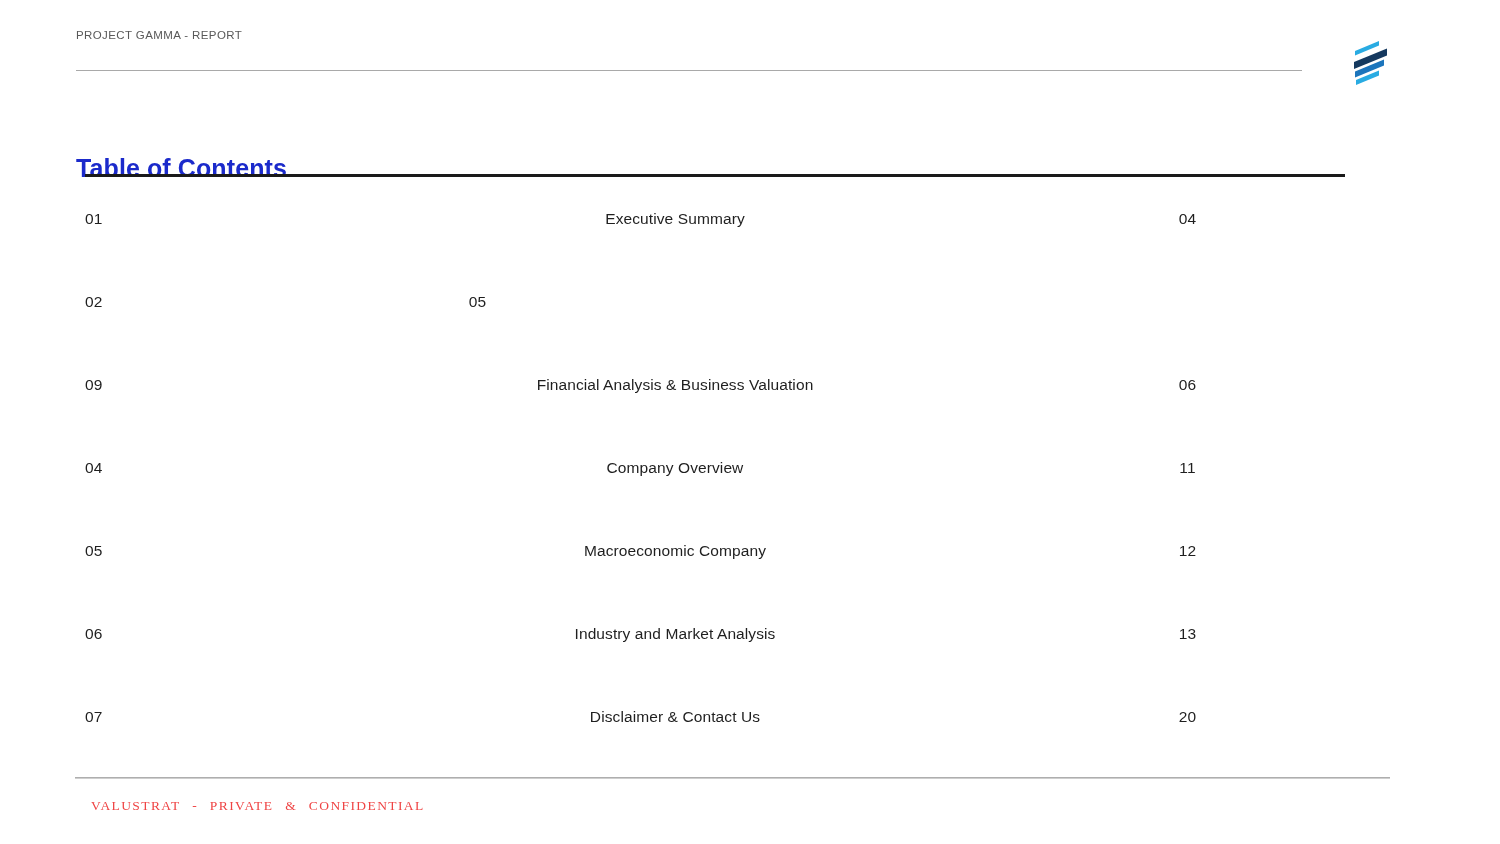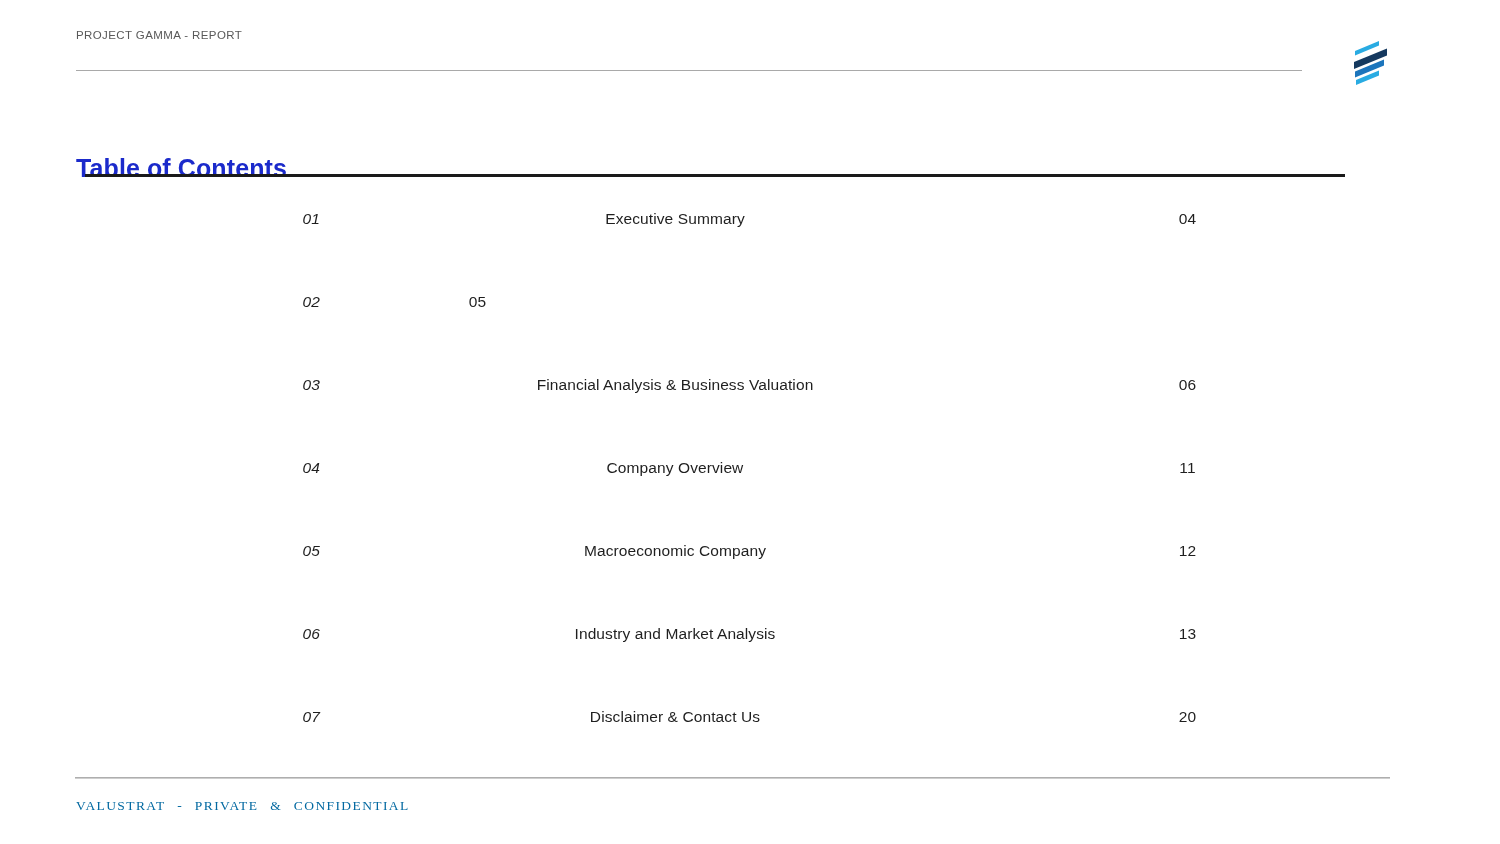--- a/index.html
+++ b/index.html
@@ -35,32 +35,32 @@
     position:absolute; left:85px; top:174px;
     width:1260px; height:2.5px; background:#1a1a1a;
   }
   .toc-table {
     position:absolute; left:85px; top:177px; width:1260px;
   }
   .toc-row {
     display:flex; align-items:center; height:83px;
     font-size:15.5px; color:#1f1f1f; letter-spacing:0.1px;
   }
-  .col-num   { width:235px; text-align:right;font-style:italic; }
+  .col-num   { width:235px; text-align:left; }
   .col-label { width:710px; text-align:center; }
   .col-page  { width:315px; text-align:center; }
   .footer-rule {
     position:absolute; left:75px; top:777px;
     width:1315px; height:2px;
     background:linear-gradient(#9e9e9e,#dedede);
   }
   .footer-text {
-    position:absolute; left:76px; top:798px;
+    position:absolute; left:91px; top:798px;
     font-family:"Liberation Serif", serif;
-    font-size:13.5px; color:#0369a1;
+    font-size:13.5px; color:#ef4444;
     letter-spacing:1.4px; word-spacing:7px;
   }
 </style>
 </head>
 <body>
 
 <div class="page">
 
   <div class="header-title">PROJECT GAMMA - REPORT</div>
 
@@ -84,21 +84,21 @@
       <div class="col-label">Executive Summary</div>
       <div class="col-page">04</div>
     </div>
 
     <div class="toc-row">
       <div class="col-num">02</div>
       <div class="col-page">05</div>
     </div>
 
     <div class="toc-row">
-      <div class="col-num">03</div>
+      <div class="col-num">09</div>
       <div class="col-label">Financial Analysis &amp; Business Valuation</div>
       <div class="col-page">06</div>
     </div>
 
     <div class="toc-row">
       <div class="col-num">04</div>
       <div class="col-label">Company Overview</div>
       <div class="col-page">11</div>
     </div>
 

